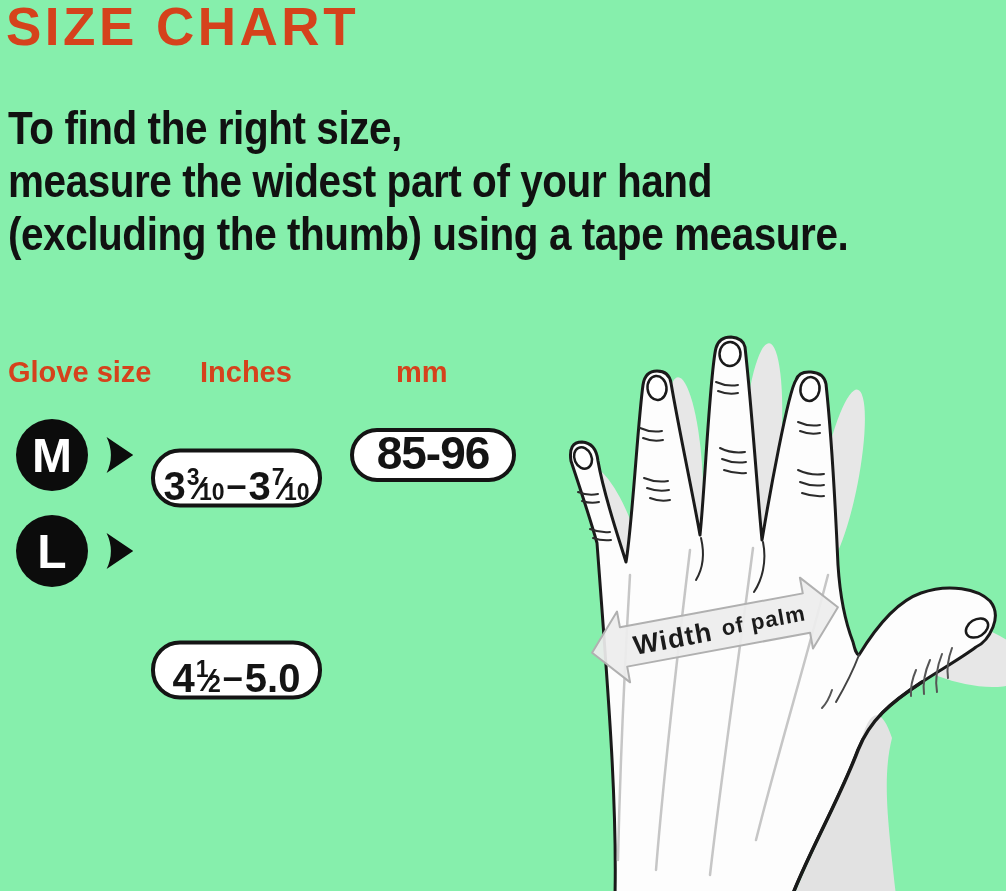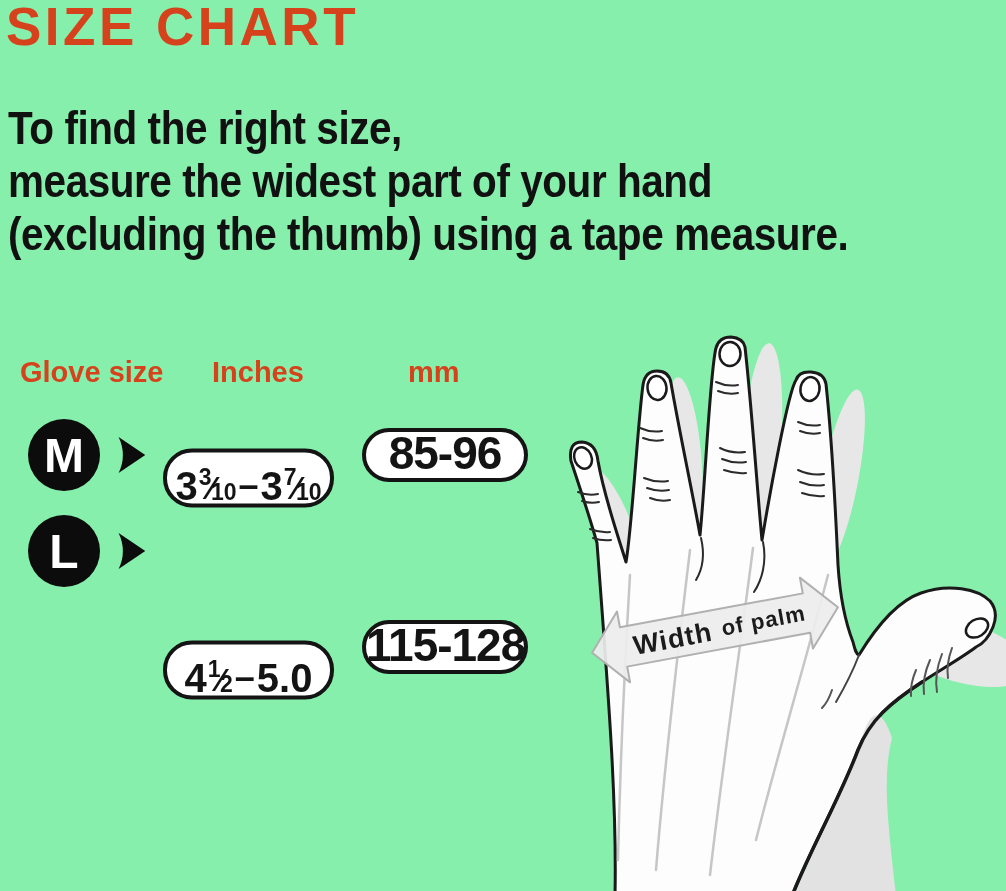--- a/index.html
+++ b/index.html
@@ -6,21 +6,21 @@
   .page{position:relative;width:1006px;height:891px;background:#86efac;overflow:hidden;
         font-family:"Liberation Sans",sans-serif;color:#141414;}
   
   .title{position:absolute;left:6px;top:-4px;font-size:53px;font-weight:bold;
          letter-spacing:3.5px;color:var(--accent,#d5421c);white-space:nowrap;}
   
   .instructions{position:absolute;left:8px;top:102px;font-size:46px;font-weight:bold;
                 line-height:53px;letter-spacing:-0.5px;white-space:nowrap;
                 transform:scaleX(0.88);transform-origin:0 0;color:#111;}
   
-  .size-table{position:absolute;left:12px;top:356px;width:540px;height:480px;}
+  .size-table{position:absolute;left:0;top:356px;width:540px;height:480px;}
   .thead .h{position:absolute;top:0;font-size:29px;font-weight:bold;color:var(--accent,#d5421c);white-space:nowrap;}
   .h-size{left:8px;}
   .h-inches{left:200px;}
   .h-mm{left:396px;}
   #rows{position:absolute;left:0;top:51px;width:540px;}
   .trow{position:relative;height:96px;}
   .circle{position:absolute;left:16px;top:50%;transform:translateY(-50%);
           width:72px;height:72px;border-radius:50%;background:#0c0c0c;color:#ffffff;
           display:flex;align-items:center;justify-content:center;font-weight:bold;}
   .circle.len1{font-size:48px;}
@@ -75,21 +75,20 @@
     <span class="circle len1">L</span>
     <svg class="arrow" viewBox="0 0 36 46" xmlns="http://www.w3.org/2000/svg">
             <path d="M3,2 L34,23 L3,44 Q13,23 3,2 Z"></path>
           </svg>
   </div>
 
 
   <div class="trow">
 
     <span class="pill pill-inches"><span class="wh">4</span><span class="fr"><span class="n">1</span><span class="sl">⁄</span><span class="d">2</span></span><span class="dash">–</span><span class="wh">5.0</span></span>
-    <span class="pill pill-mm">115-128</span>
   </div>
 </div>
   </div>
 
   <svg class="hand" viewBox="0 0 466 561" xmlns="http://www.w3.org/2000/svg">
 
     <g fill="#e7e7e7" stroke="none">
       <ellipse cx="74" cy="195" rx="17" ry="62" transform="rotate(-22 74 195)"></ellipse>
       <ellipse cx="144" cy="135" rx="18" ry="88" transform="rotate(-4 144 135)"></ellipse>
       <ellipse cx="222" cy="115" rx="19" ry="102" transform="rotate(4 222 115)"></ellipse>

